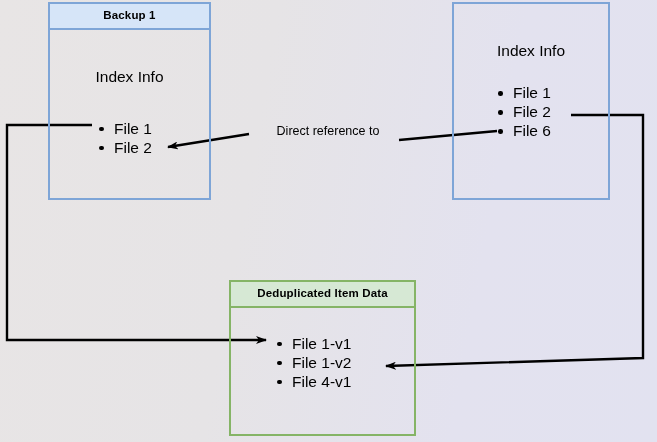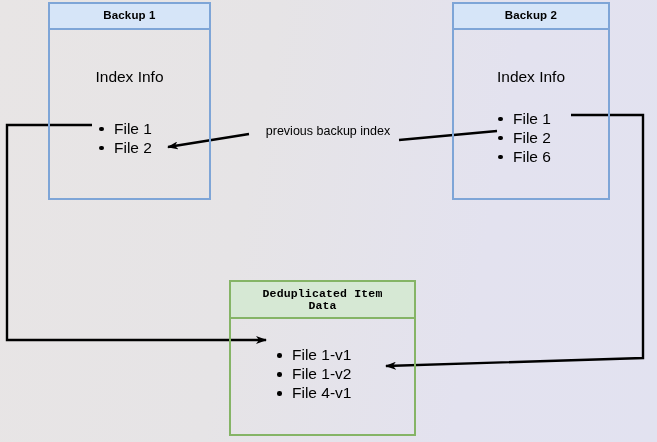--- a/index.html
+++ b/index.html
@@ -52,21 +52,20 @@
     background: #d6e5f8;
     border-bottom: 2px solid #7ea5d7;
   }
   
   .node.green {
     border: 2px solid #85b466;
   }
   .node.green .hdr {
     background: #d6e8d4;
     border-bottom: 2px solid #85b466;
-    font-family: Liberation Mono, monospace;
   }
 
   .index-title {
     position: absolute;
     left: 0;
     right: 0;
     text-align: center;
     font-size: 15.5px;
     color: #000;
     line-height: 1;
@@ -150,21 +149,20 @@
     <div class="body">
       <div class="index-title" style="top:39px;">Index Info</div>
       <ul class="itemlist" style="left:47px; top:89px;">
         <li>File 1</li>
         <li>File 2</li>
       </ul>
     </div>
   </div>
 
   <div class="node blue" style="left:452px; top:2px; width:158px; height:198px;">
-    <div class="hdr">Backup 2</div>
     <div class="body">
       <div class="index-title" style="top:39px;">Index Info</div>
       <ul class="itemlist" style="left:42px; top:79px;">
         <li>File 1</li>
         <li>File 2</li>
         <li>File 6</li>
       </ul>
     </div>
   </div>
 
@@ -173,16 +171,16 @@
     <div class="body">
       <ul class="itemlist" style="left:44px; top:26px;text-align:center;">
         <li>File 1-v1</li>
         <li>File 1-v2</li>
         <li>File 4-v1</li>
       </ul>
     </div>
   </div>
 
   <div class="caption" style="left:245px; top:123px; width:166px;">
-    <div>previous backup index</div>
+    <div>Direct reference to</div>
   </div>
 
 </div>
 
 </body></html>

